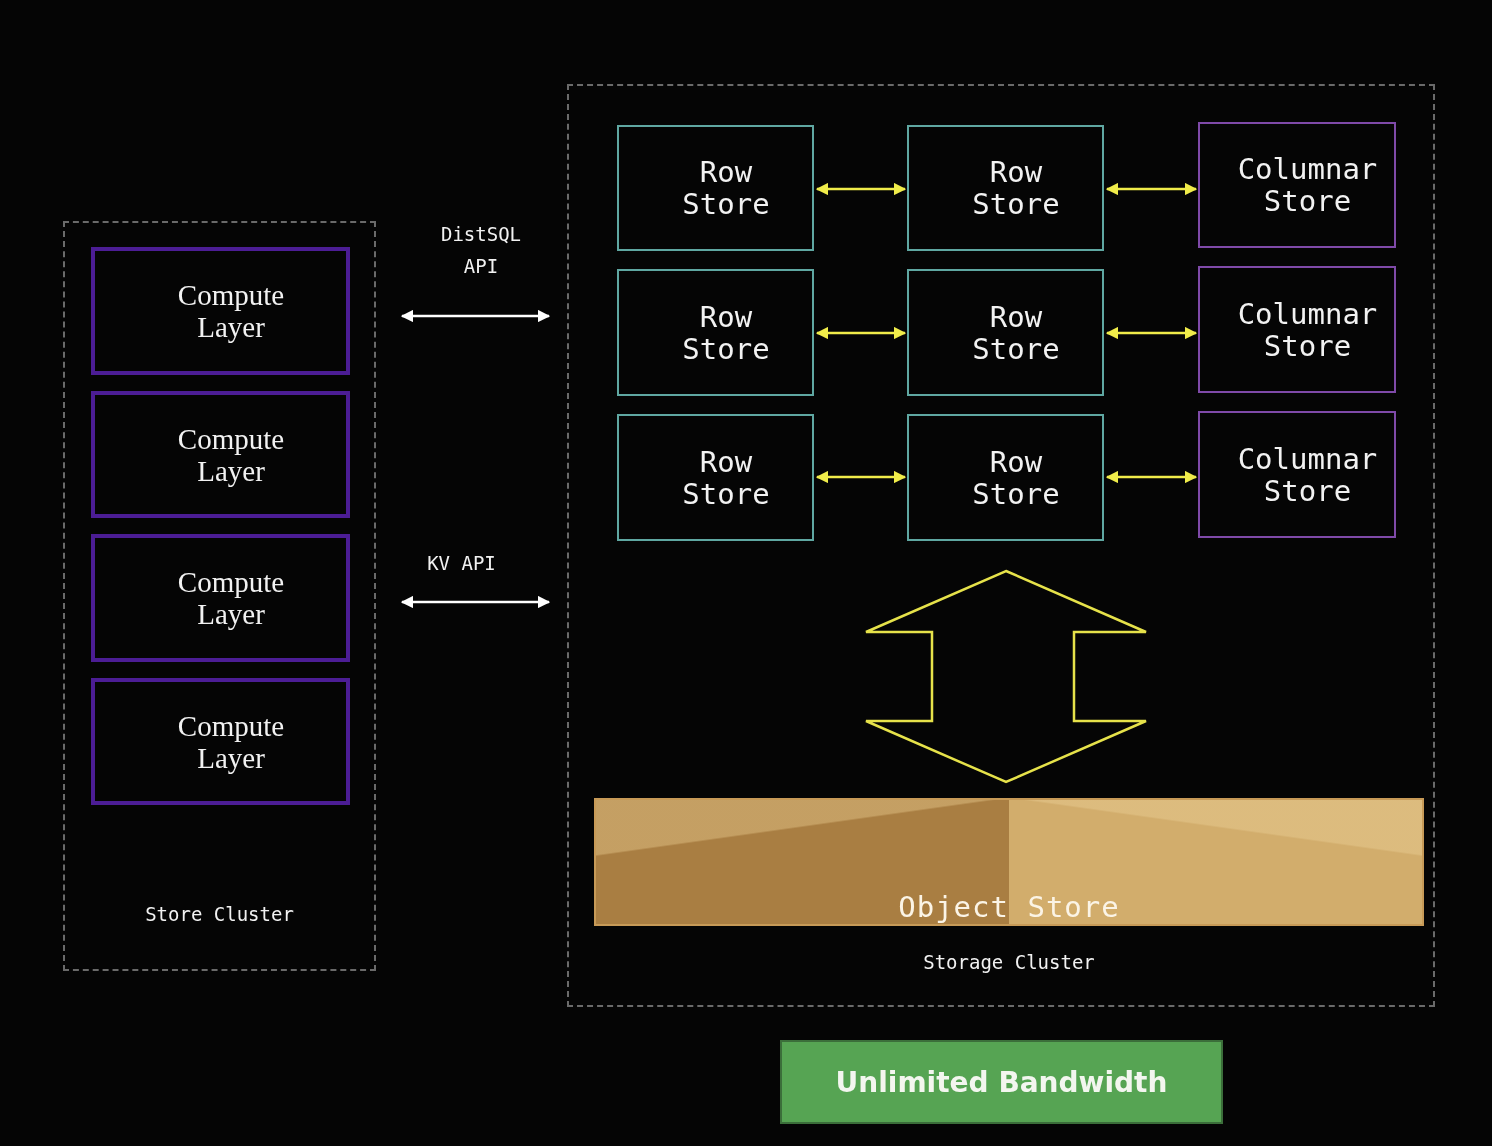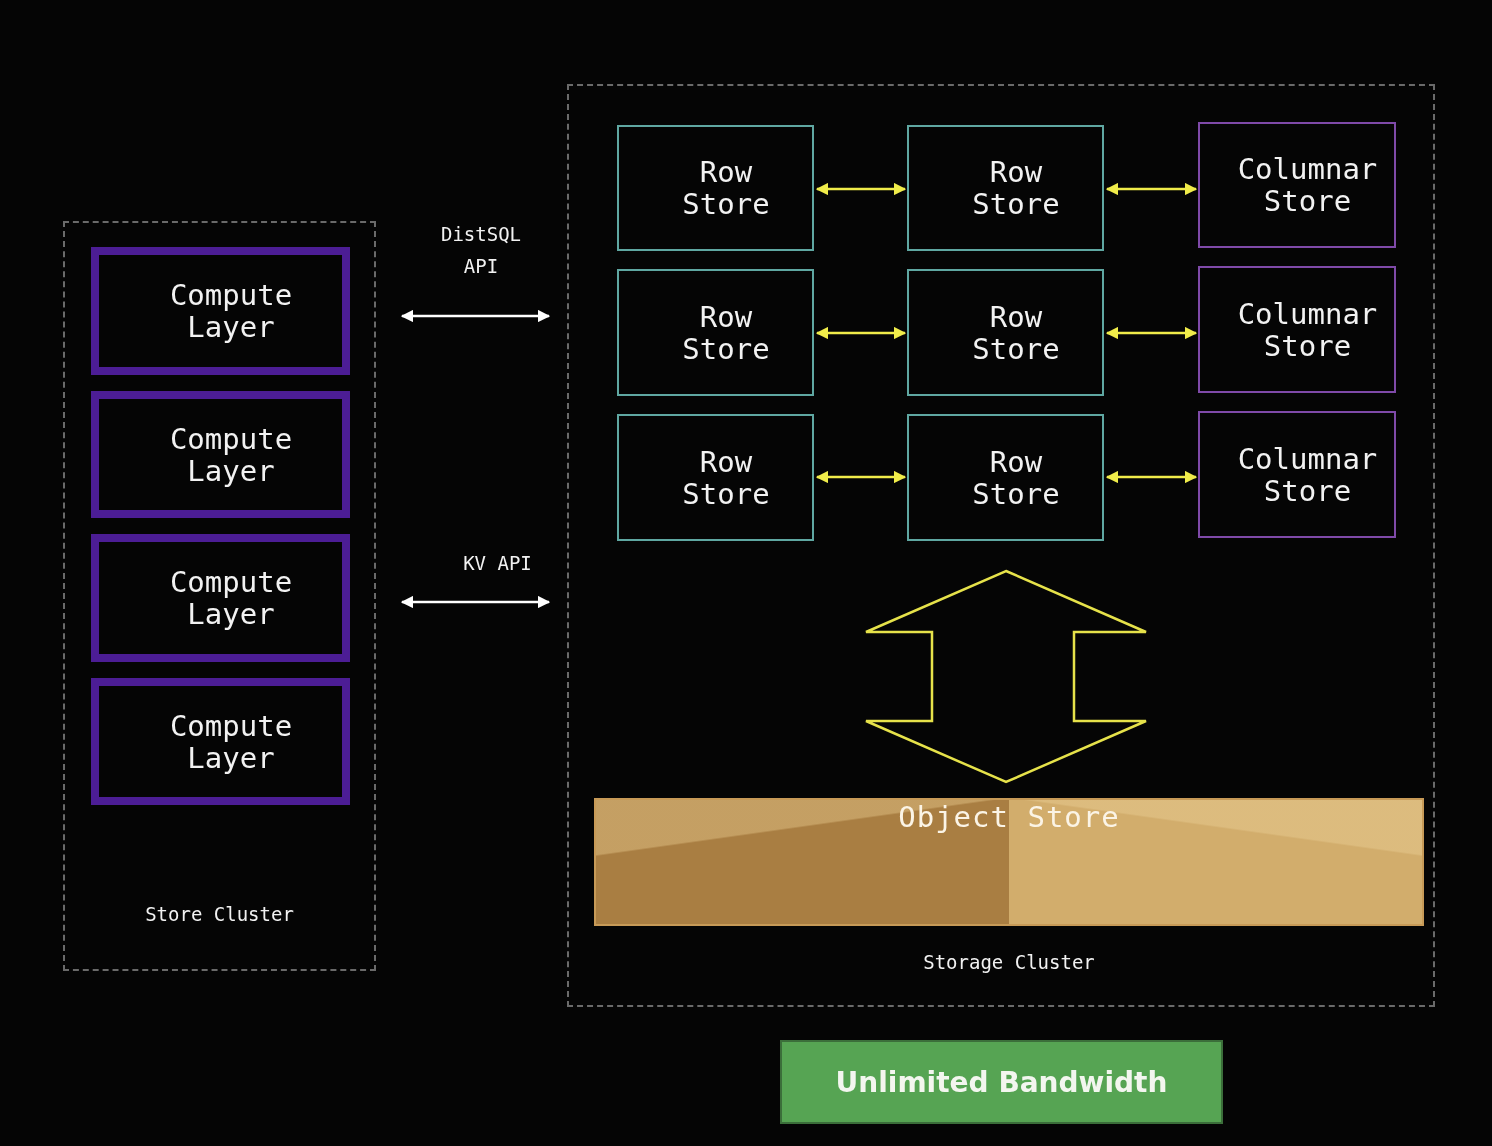--- a/index.html
+++ b/index.html
@@ -2,28 +2,28 @@
 <html><head>
 <meta charset="utf-8">
 <style>
   html, body { margin: 0; padding: 0; background: #050505; }
   body { width: 1492px; height: 1146px; position: relative; overflow: hidden;
          font-family: "DejaVu Sans Mono", "Liberation Mono", monospace; color: #f2f2f2; }
   .abs { position: absolute; box-sizing: border-box; }
   .dashed { border: 2px dashed #6a6a6a; }
   .box { display: flex; align-items: center; justify-content: center; text-align: center;
          font-size: 29px; line-height: 32px; white-space: pre-line; background: #050505; padding-left: 21px; }
-  .compute { border: 8px solid #4c1d95; }
+  .compute { border: 4px solid #4c1d95; font-family: Liberation Serif, serif; }
   .row { border: 2px solid #5fa7a2; }
   .col { border: 2px solid #7f4aa9; text-align: center; }
   .label { font-size: 19px; line-height: 32px; text-align: center; white-space: pre-line; }
   svg.overlay { position: absolute; left: 0; top: 0; pointer-events: none; }
   .objstore { left: 594px; top: 798px; width: 830px; height: 128px; border: 2px solid #c79a57;
               background: linear-gradient(90deg, #a97e42 0%, #a97e42 50%, #d2ad6c 50%, #d2ad6c 100%);
-              overflow: hidden; display: flex; align-items: flex-start; justify-content: center; }
+              overflow: hidden; display: flex; align-items: flex-end; justify-content: center; }
   .objstore .shine1 { position: absolute; left: 0; top: 0; width: 50%; height: 100%;
               background: linear-gradient(172deg, rgba(230,200,140,0.45) 0%, rgba(230,200,140,0.45) 30%, rgba(0,0,0,0) 31%); }
   .objstore .shine2 { position: absolute; right: 0; top: 0; width: 50%; height: 100%;
               background: linear-gradient(188deg, rgba(240,215,160,0.35) 0%, rgba(240,215,160,0.35) 30%, rgba(0,0,0,0) 31%); }
   .objstore span { position: relative; font-size: 29px; color: #fbf4e6; letter-spacing: 1px; }
   .badge { left: 780px; top: 1040px; width: 443px; height: 84px; background: #56a453;
            border: 2px solid #3b6e3a; display: flex; align-items: center; justify-content: center;
            font-family: "DejaVu Sans", "Liberation Sans", sans-serif; font-weight: bold; font-size: 28px; color: #f3f6ef; }
 </style>
 </head>
@@ -35,21 +35,21 @@
 <div class="abs box compute" style="left:91px; top:391px; width:259px; height:127px;">Compute
 Layer</div>
 <div class="abs box compute" style="left:91px; top:534px; width:259px; height:128px;">Compute
 Layer</div>
 <div class="abs box compute" style="left:91px; top:678px; width:259px; height:127px;">Compute
 Layer</div>
 <div class="abs label" style="left:63px; top:898px; width:313px;">Store Cluster</div>
 
 <div class="abs label" style="left:400px; top:218px; width:162px;">DistSQL
 API</div>
-<div class="abs label" style="left:420px; top:547px; width:155px;">KV API</div>
+<div class="abs label" style="left:384px; top:547px; width:155px;">KV API</div>
 
 <div class="abs dashed" style="left:567px; top:84px; width:868px; height:923px;"></div>
 
 <div class="abs box row" style="left:617px; top:125px; width:197px; height:126px;">Row
 Store</div>
 <div class="abs box row" style="left:907px; top:125px; width:197px; height:126px;">Row
 Store</div>
 <div class="abs box col" style="left:1198px; top:122px; width:198px; height:126px;">Columnar
 Store</div>
 

